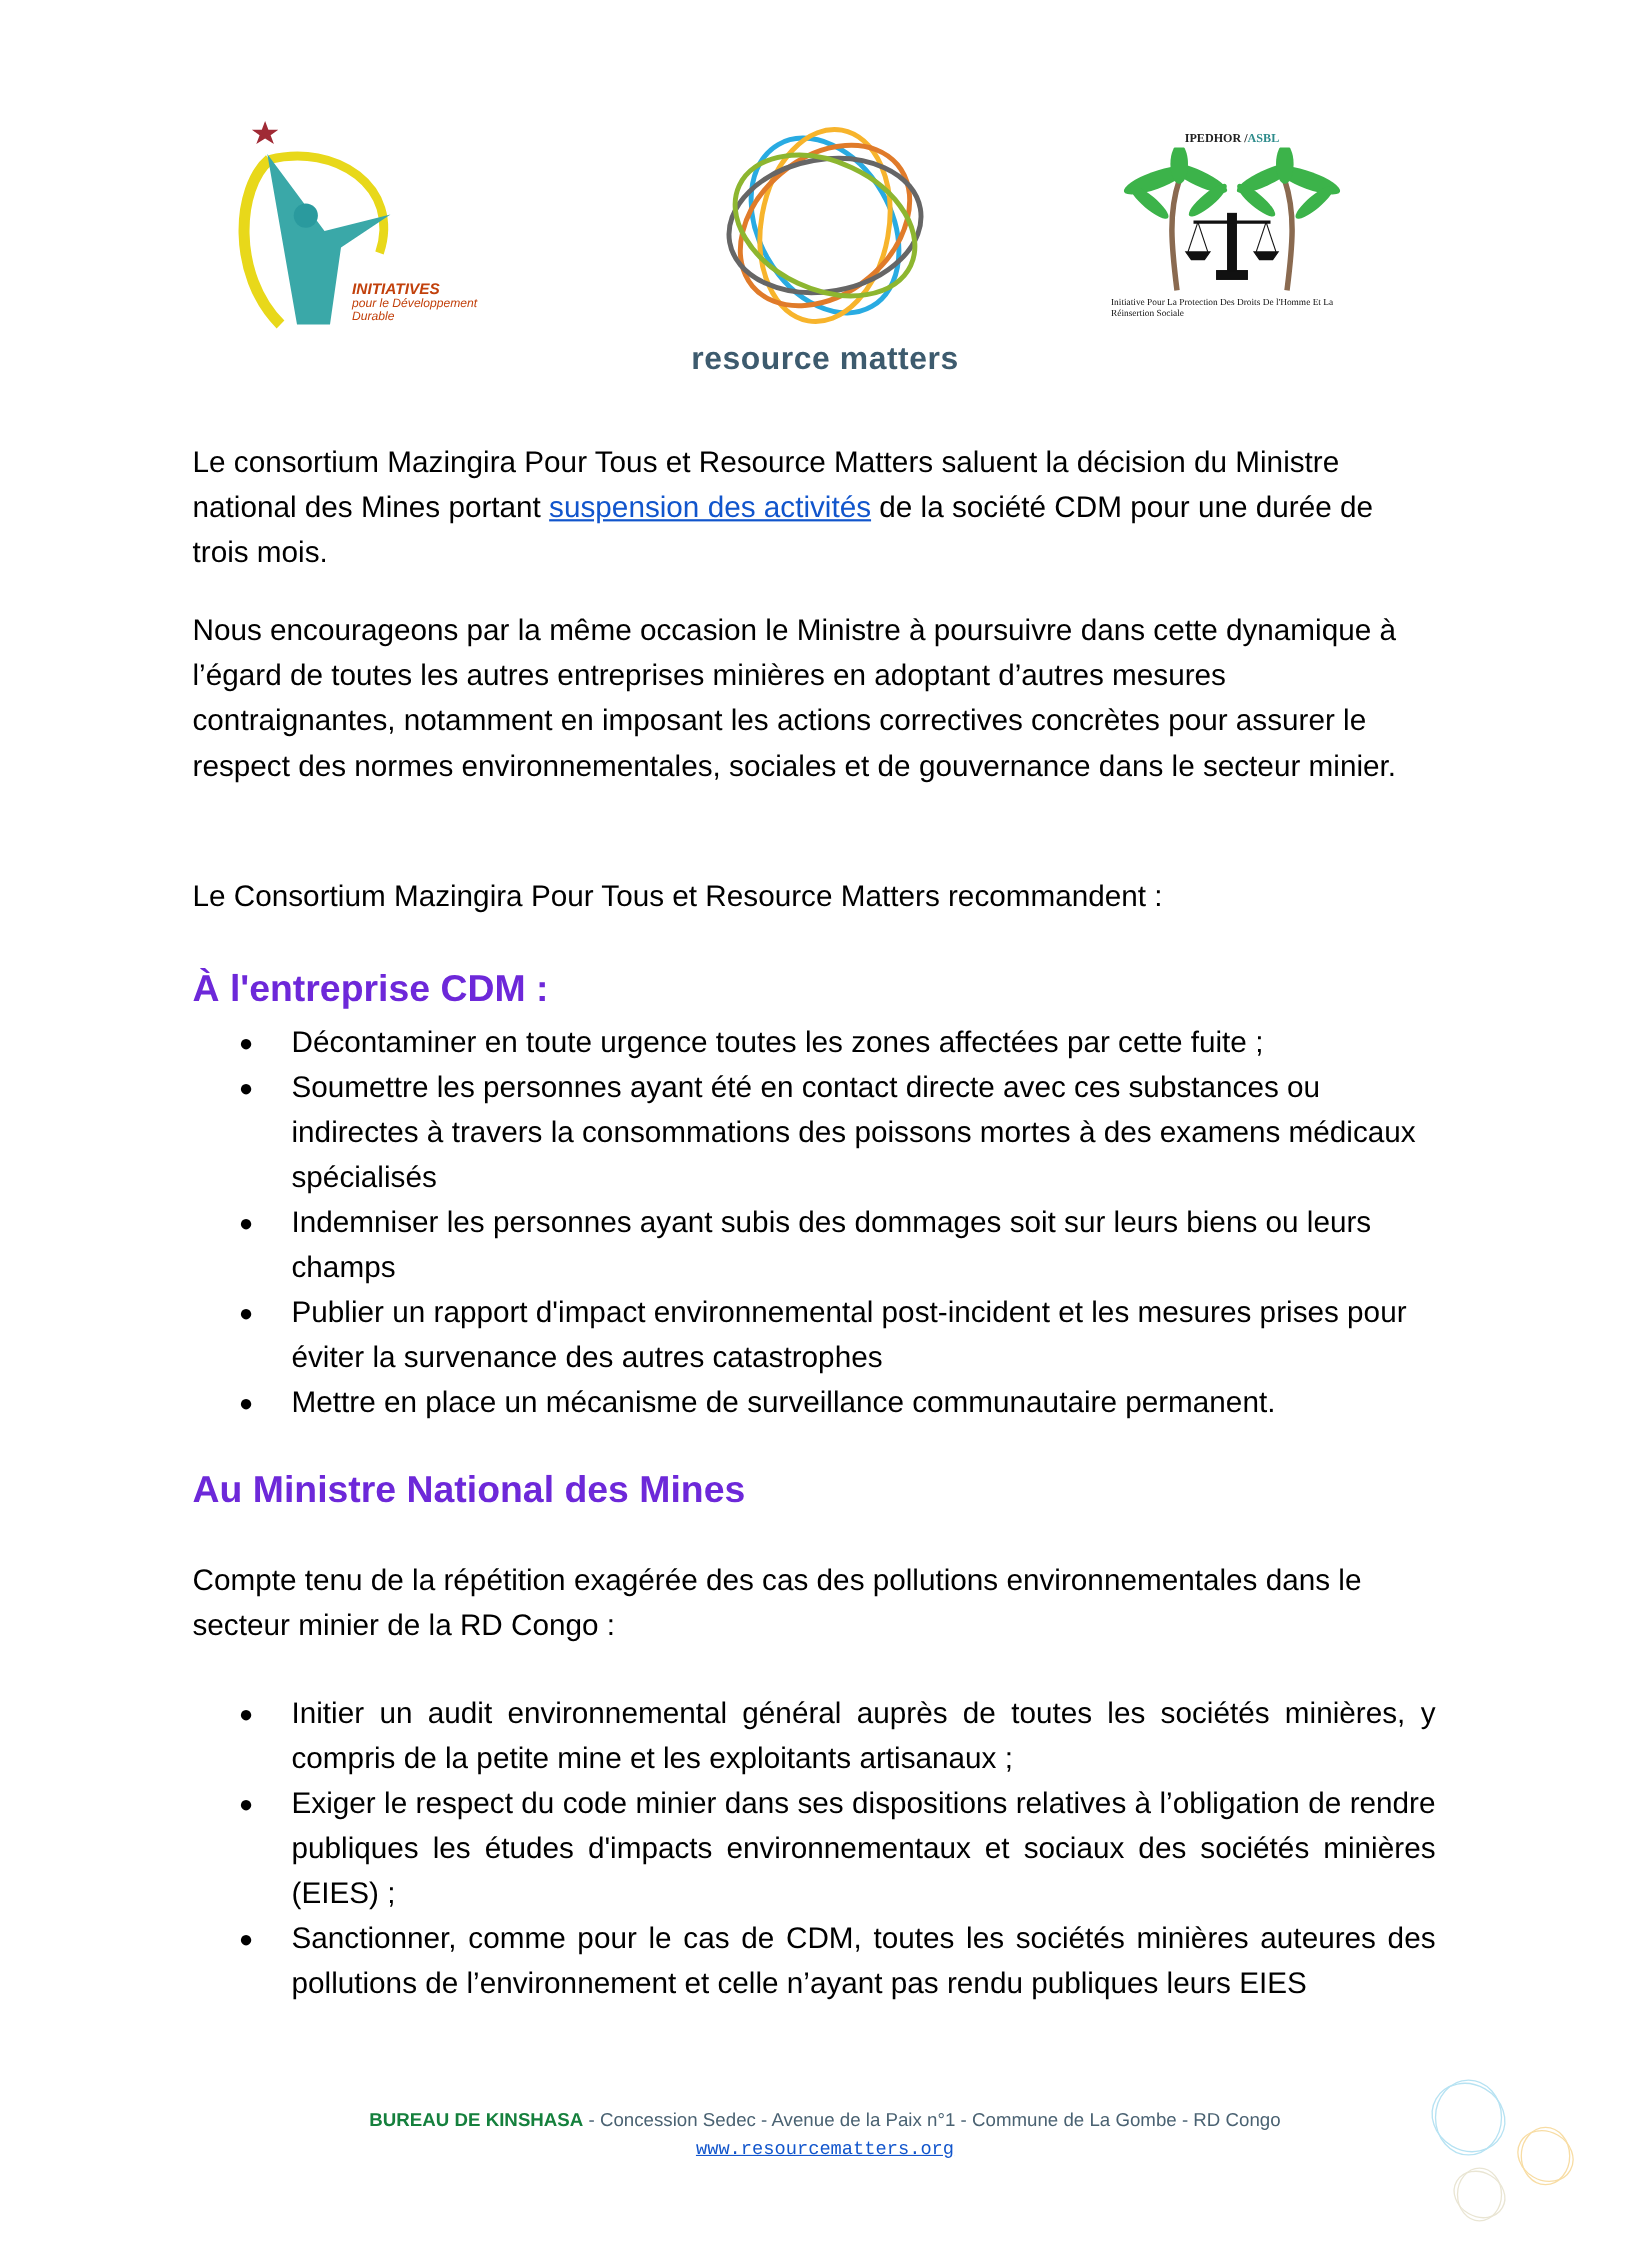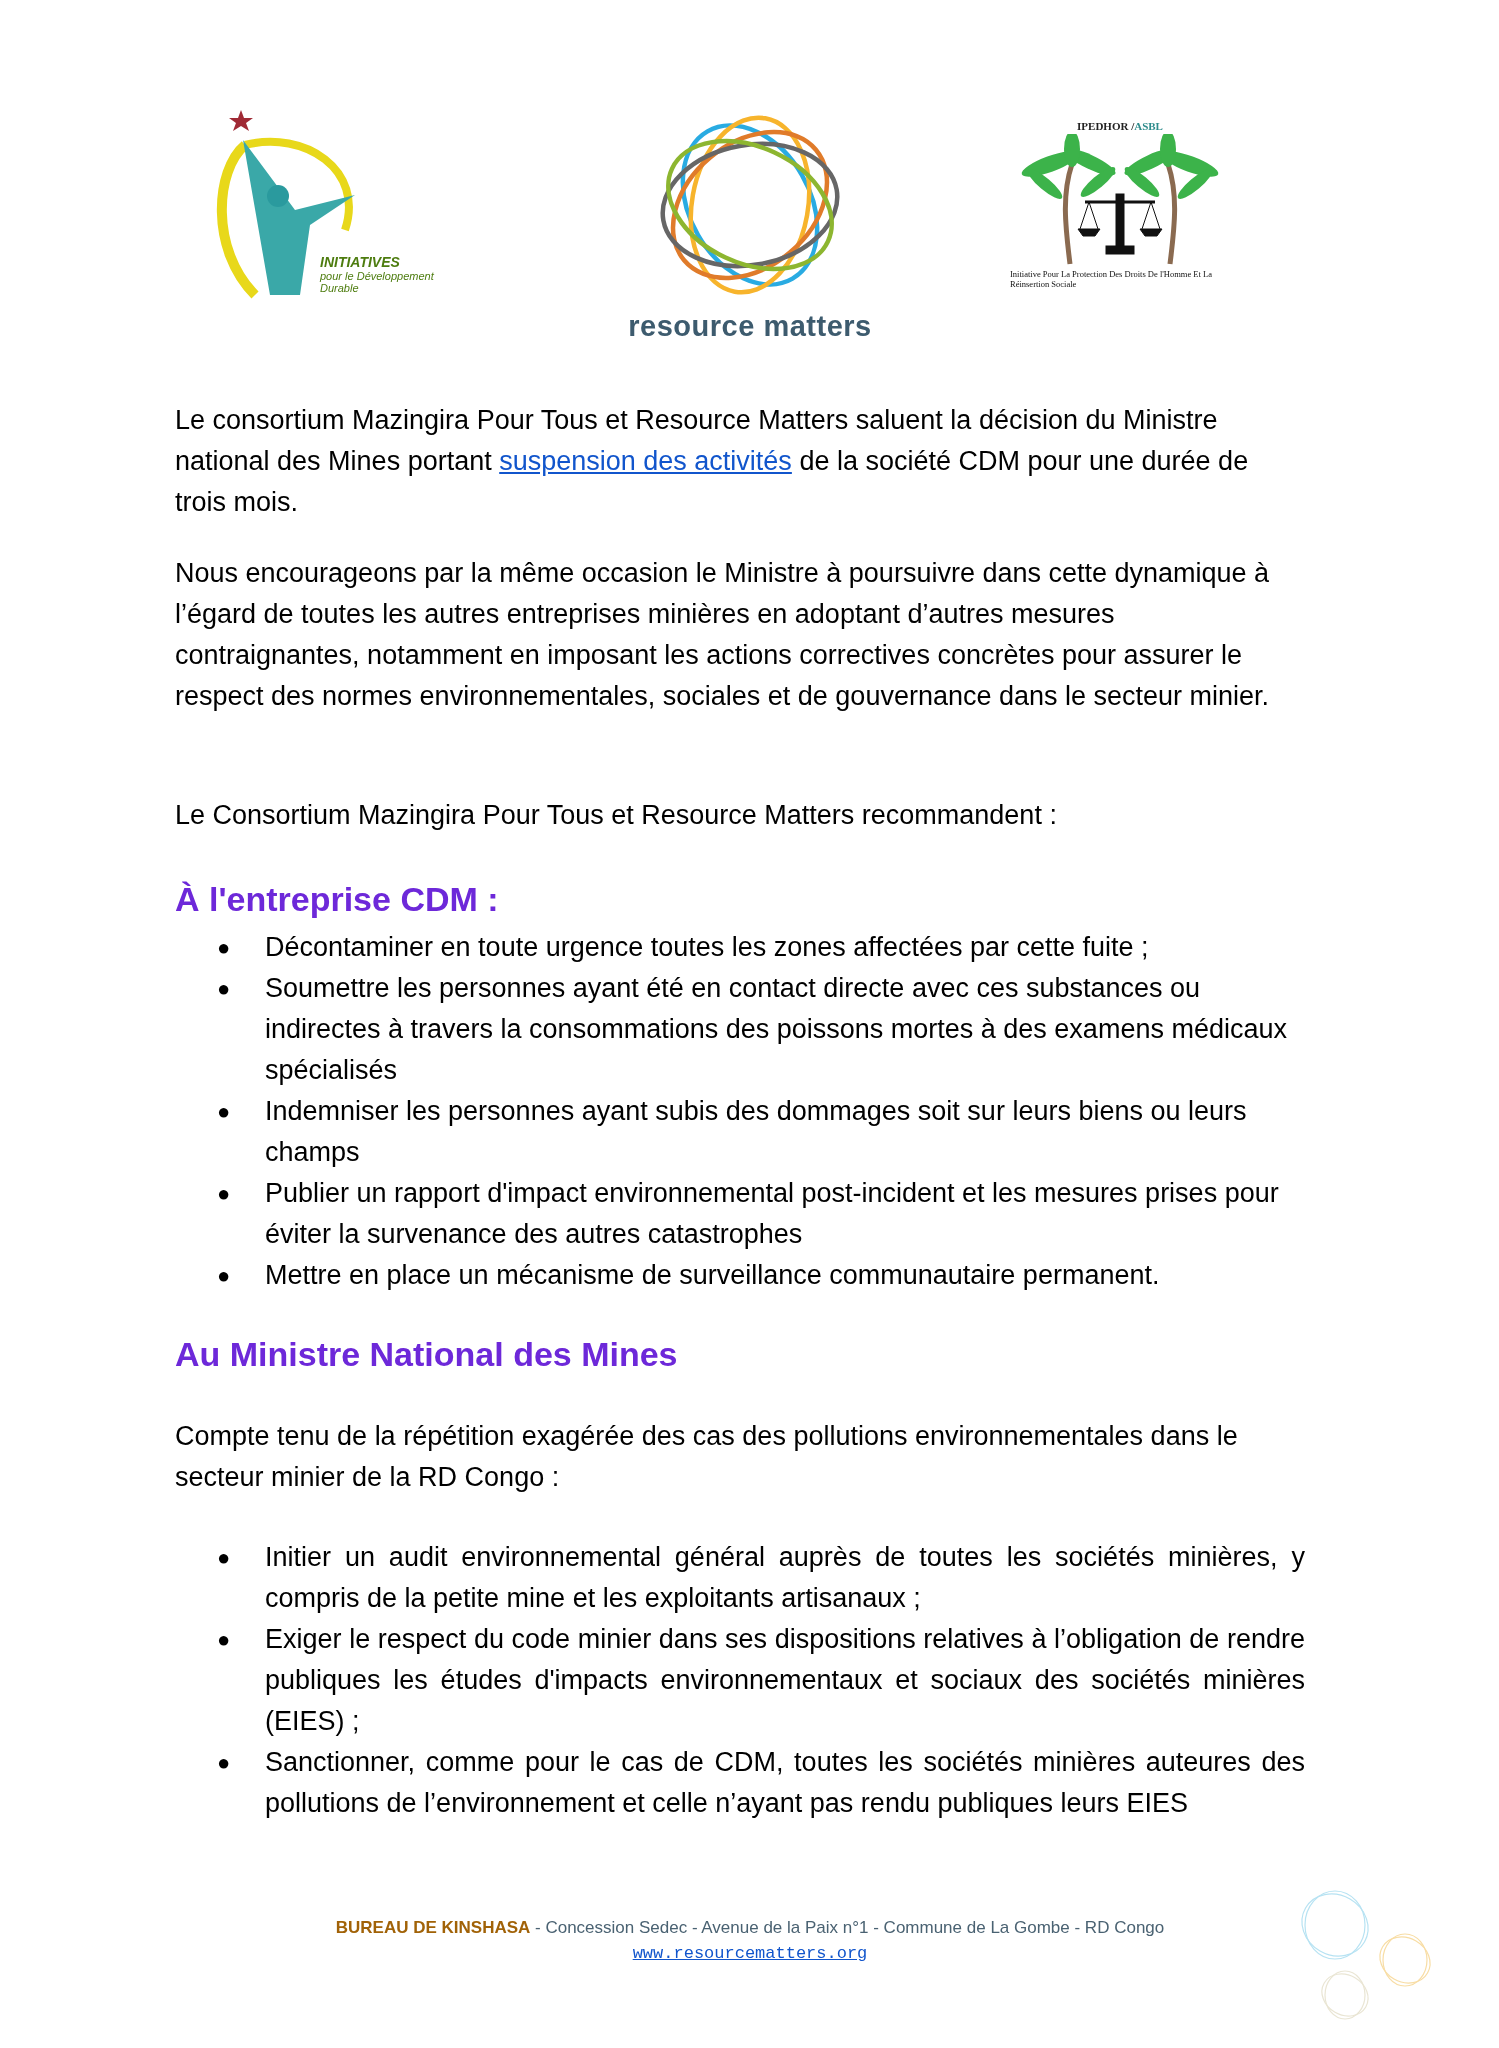--- a/index.html
+++ b/index.html
@@ -6,21 +6,21 @@
     body { width: 1499px; height: 2048px; position: relative; overflow: hidden;
       font-family: "Liberation Sans", "DejaVu Sans", sans-serif; color: #000; }
 
     .logos { position: absolute; top: 0; left: 0; width: 1499px; height: 380px; }
     .logo-idd { position: absolute; left: 215px; top: 110px; width: 250px; height: 200px; }
     .logo-rm { position: absolute; left: 600px; top: 110px; width: 300px; height: 250px; }
     .logo-ipedhor { position: absolute; left: 1010px; top: 120px; width: 220px; height: 180px; }
 
     .rm-word { position: absolute; left: 0; top: 200px; width: 300px; text-align: center;
       font-weight: bold; font-size: 29px; color: #3d5b6e; letter-spacing: 0.5px; }
-    .idd-text { position: absolute; left: 105px; top: 145px; font-style: italic; color: #4d7c0f; line-height: 1.1; }
+    .idd-text { position: absolute; left: 105px; top: 145px; font-style: italic; color: #c2410c; line-height: 1.1; }
     .idd-t1 { font-size: 14px; font-weight: bold; display: block; }
     .idd-t2 { font-size: 11px; display: block; }
     .ip-title { position: absolute; left: 0; top: 0; width: 220px; text-align: center;
       font-family: "Liberation Serif", serif; font-weight: bold; font-size: 11px; color: #222; }
     .ip-title .asbl { color: #2e8c8c; }
     .ip-sub { position: absolute; left: 0; top: 150px; width: 220px; text-align: left;
       font-family: "Liberation Serif", serif; font-weight: normal; font-size: 8.5px; line-height: 1.15; color: #111; }
 
     .content { position: absolute; left: 175px; top: 400px; width: 1130px; }
     p.body { font-size: 27px; line-height: 41px; margin: 0; }
@@ -36,21 +36,21 @@
     ul.list { list-style: none; margin: 0; padding: 0; position: absolute; left: 0; width: 1130px; }
     ul.list li { position: relative; padding-left: 90px; font-size: 27px; line-height: 41px; }
     ul.list li .bullet { position: absolute; left: 42px; top: 0; font-size: 22px; }
     .list1 { top: 527px; width: 1110px; }
     .p4 { position: absolute; top: 1016px; }
     .list2 { top: 1137px; }
     .list2 li { text-align: justify; text-align-last: left; }
 
     .footer { position: absolute; left: 250px; top: 1915px; width: 1000px; text-align: center;
       font-size: 17px; line-height: 25px; color: #4a6272; }
-    .footer b { color: #a16207; text-align: right; }
+    .footer b { color: #15803d; text-align: right; }
     .footer a { color: #1155cc; text-decoration: underline; font-family: Liberation Mono, monospace; }
     .deco { position: absolute; left: 1280px; top: 1880px; width: 200px; height: 160px; }
   </style>
 </head>
 <body>
 
 <div class="logos">
 
   <div class="logo-idd">
     <svg width="250" height="200">

